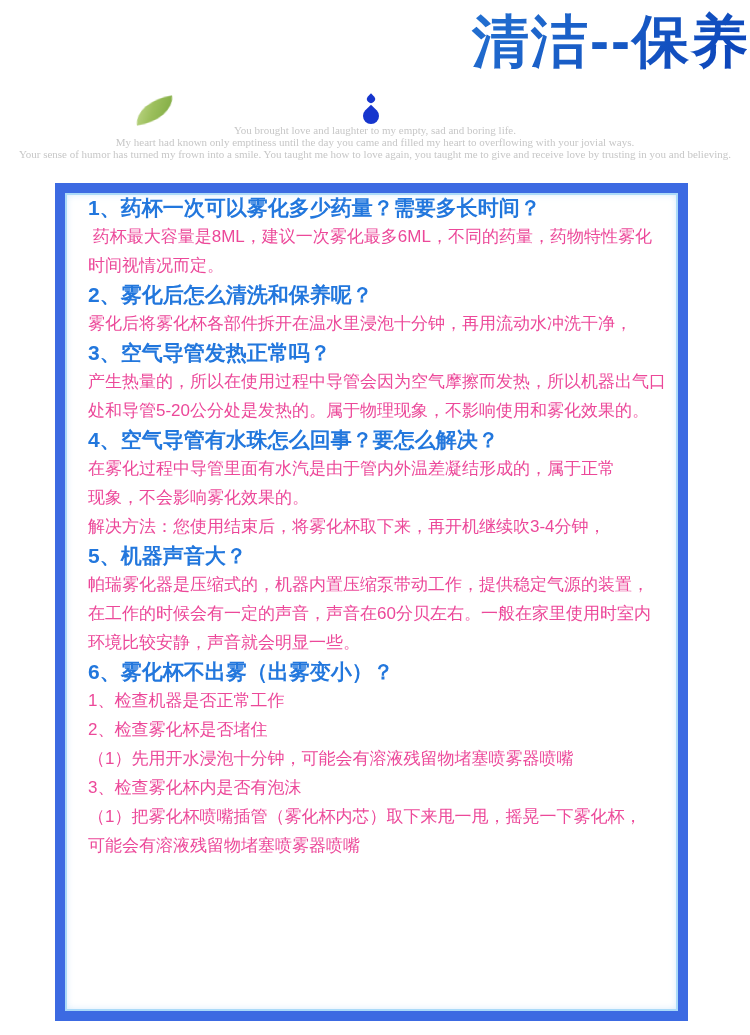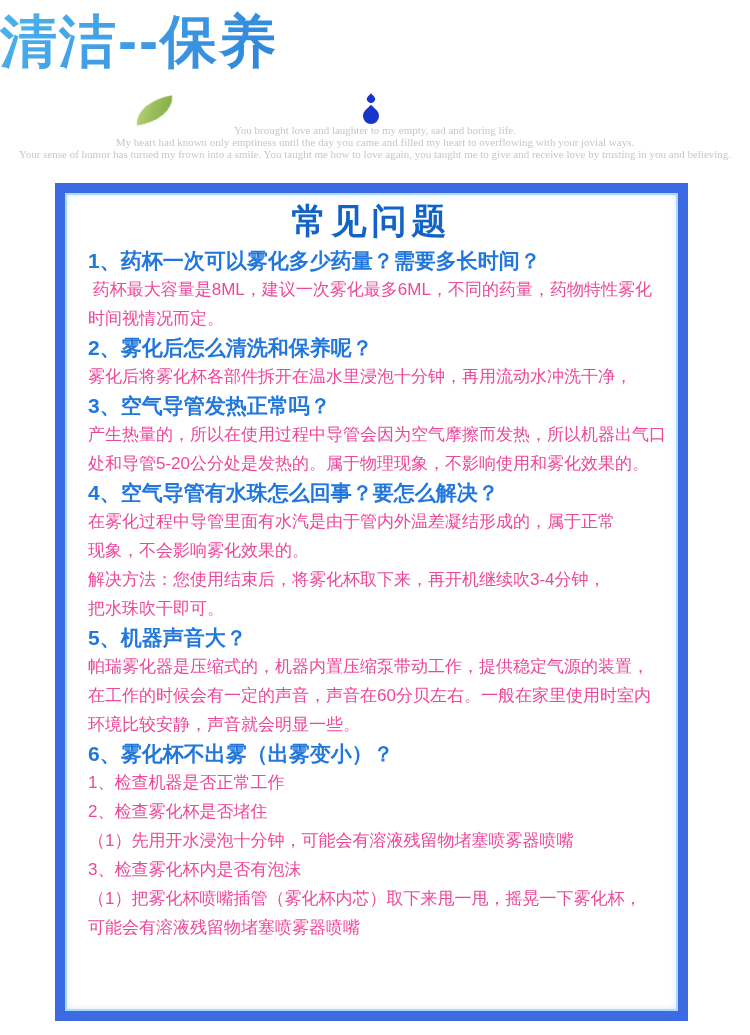--- a/index.html
+++ b/index.html
@@ -8,21 +8,21 @@
     position: relative;
     background: #ffffff;
     font-family: "Liberation Sans", sans-serif;
     overflow: hidden;
   }
 
   
   .main-title {
     position: absolute;
     top: 4px; left: 0; width: 750px;
-    text-align: left;
+    text-align: right;
     font-size: 57px;
     font-weight: 800;
     letter-spacing: 2px;
     background: linear-gradient(135deg, #4fb4ee 0%, #2b7fd8 45%, #0a41b8 100%);
     -webkit-background-clip: text;
     background-clip: text;
     color: transparent;
     white-space: pre;
   }
 
@@ -104,42 +104,40 @@
   <div class="drop drop-small"></div>
   <div class="drop drop-large"></div>
 
   <div class="tagline">
     <div>You brought love and laughter to my empty, sad and boring life.</div>
     <div>My heart had known only emptiness until the day you came and filled my heart to overflowing with your jovial ways.</div>
     <div>Your sense of humor has turned my frown into a smile. You taught me how to love again, you taught me to give and receive love by trusting in you and believing.</div>
   </div>
 
   <section class="faq-box">
-    <h2 class="faq-heading">常见问题</h2>
     <div class="faq-content" id="faq-content">
         <div class="faq-item">
     <div class="q">1、药杯一次可以雾化多少药量？需要多长时间？</div>
   <div class="a"> 药杯最大容量是8ML，建议一次雾化最多6ML，不同的药量，药物特性雾化</div>
           <div class="a">时间视情况而定。</div>
         </div>
         <div class="faq-item">
     <div class="q">2、雾化后怎么清洗和保养呢？</div>
   <div class="a">雾化后将雾化杯各部件拆开在温水里浸泡十分钟，再用流动水冲洗干净，</div>
         </div>
         <div class="faq-item">
     <div class="q">3、空气导管发热正常吗？</div>
           <div class="a">产生热量的，所以在使用过程中导管会因为空气摩擦而发热，所以机器出气口</div>
           <div class="a">处和导管5-20公分处是发热的。属于物理现象，不影响使用和雾化效果的。</div>
         </div>
         <div class="faq-item">
     <div class="q">4、空气导管有水珠怎么回事？要怎么解决？</div>
   <div class="a">在雾化过程中导管里面有水汽是由于管内外温差凝结形成的，属于正常</div>
           <div class="a">现象，不会影响雾化效果的。</div>
           <div class="a">解决方法：您使用结束后，将雾化杯取下来，再开机继续吹3-4分钟，</div>
-          <div class="a">把水珠吹干即可。</div>
         </div>
         <div class="faq-item">
     <div class="q">5、机器声音大？</div>
   <div class="a">帕瑞雾化器是压缩式的，机器内置压缩泵带动工作，提供稳定气源的装置，</div>
           <div class="a">在工作的时候会有一定的声音，声音在60分贝左右。一般在家里使用时室内</div>
           <div class="a">环境比较安静，声音就会明显一些。</div>
         </div>
         <div class="faq-item">
     <div class="q">6、雾化杯不出雾（出雾变小）？</div>
   <div class="a">1、检查机器是否正常工作</div>

